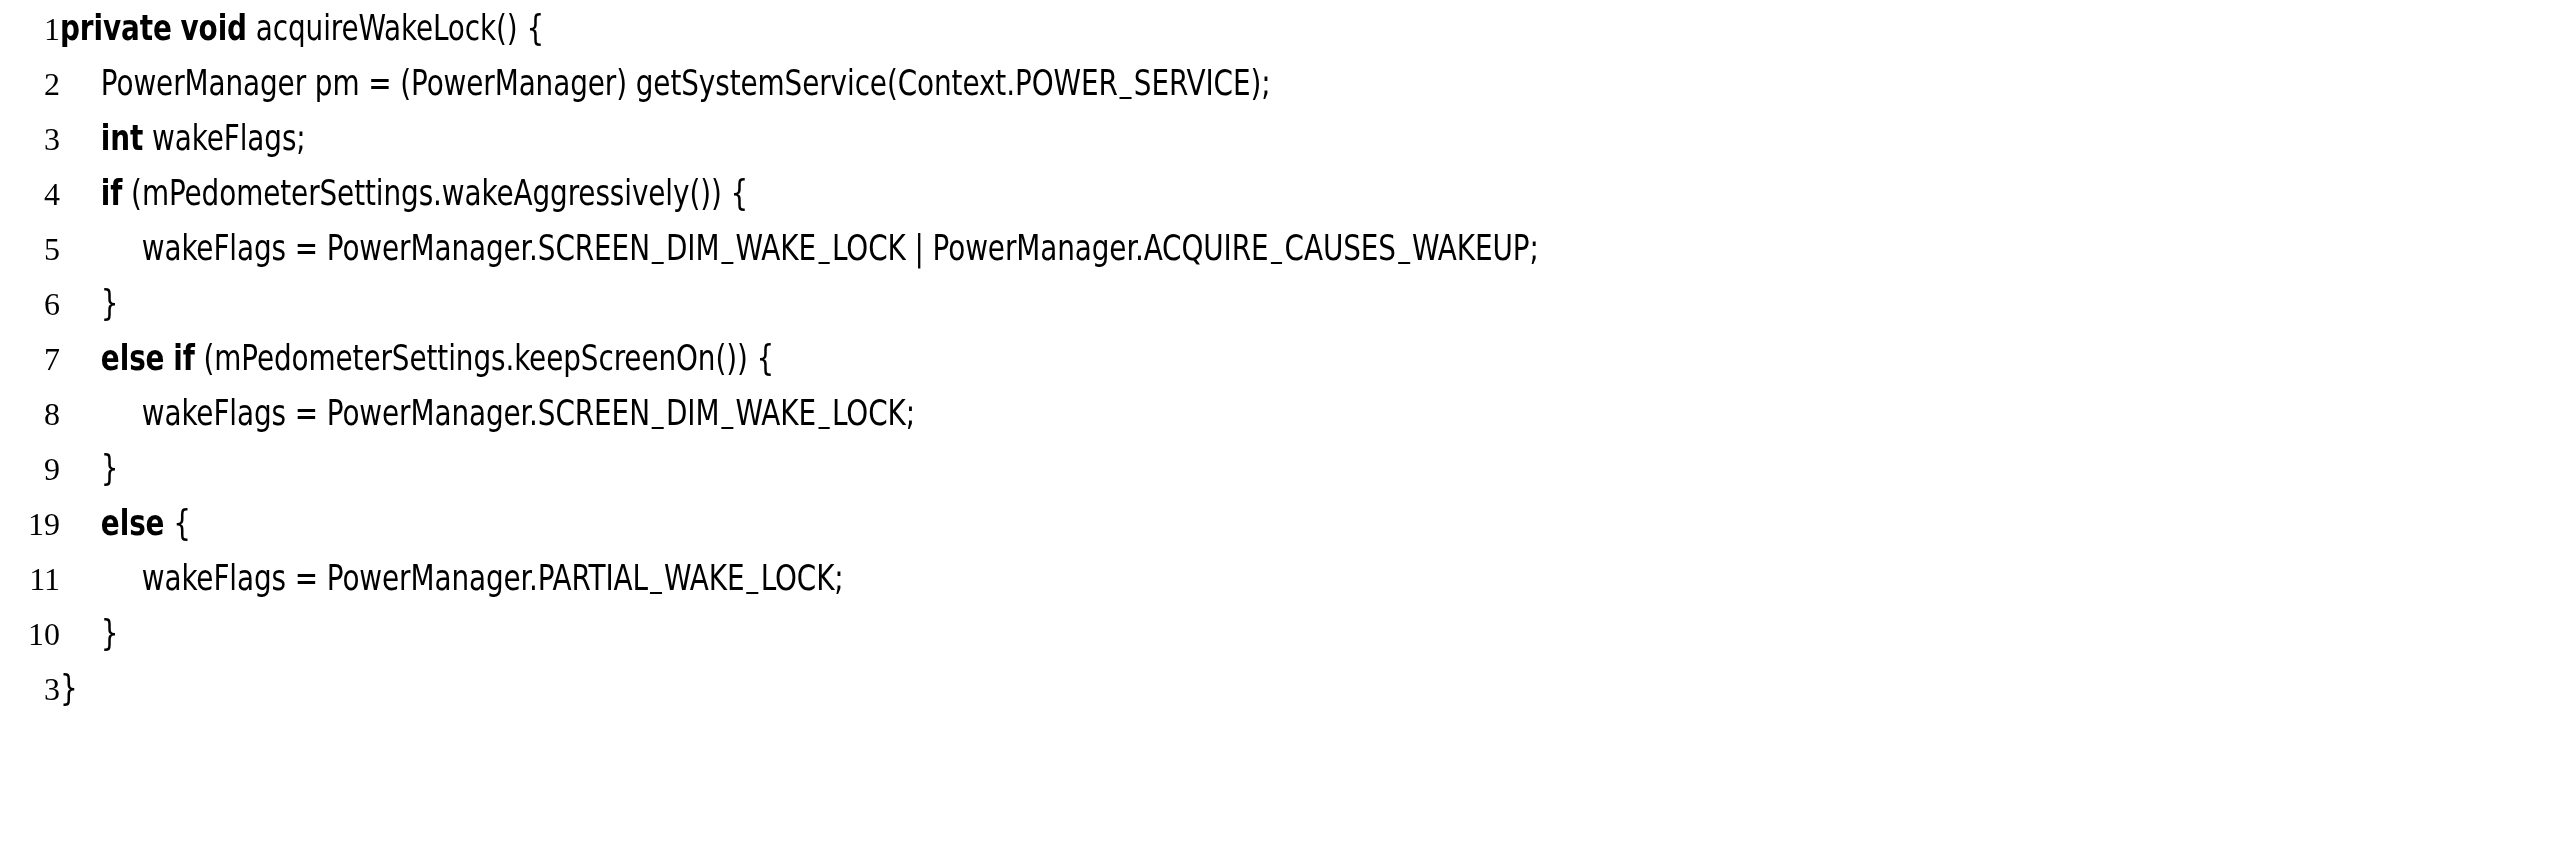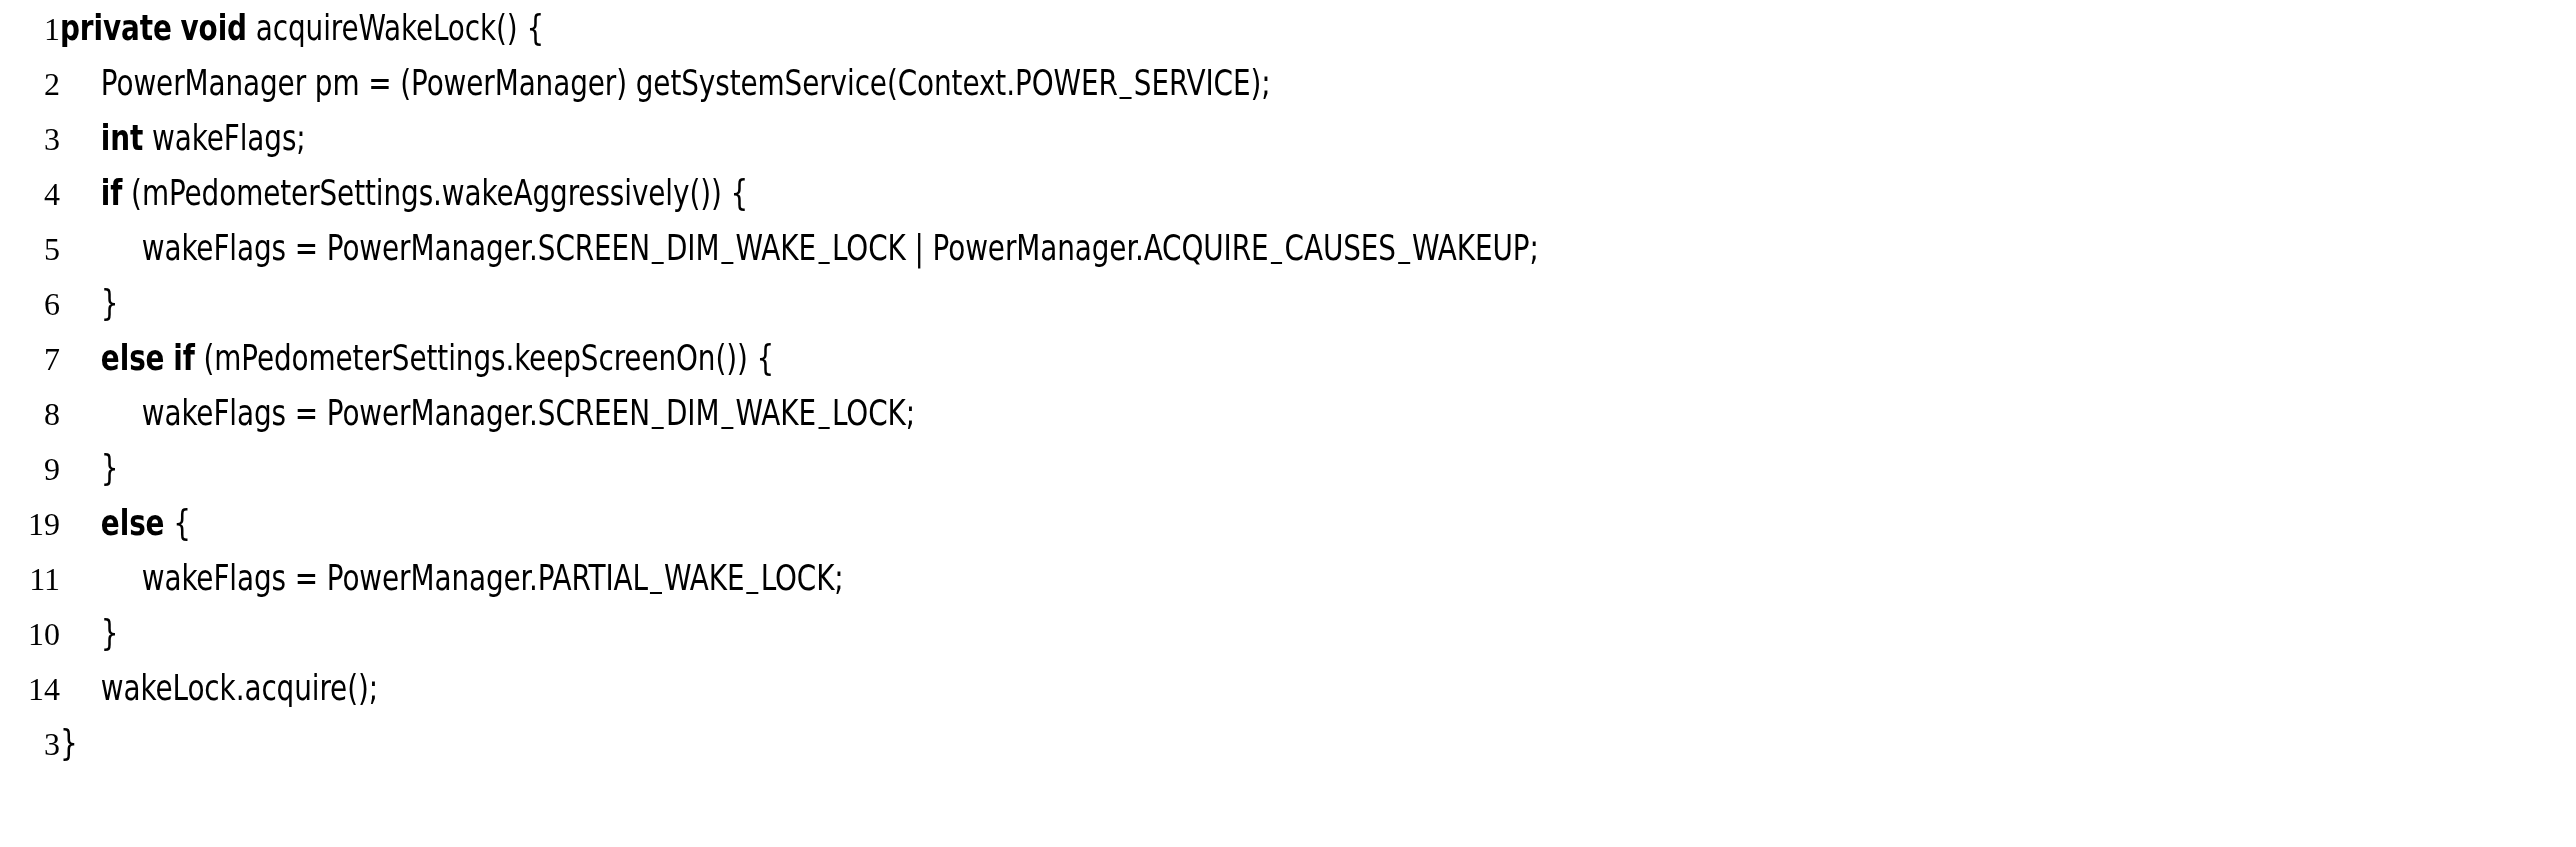--- a/index.html
+++ b/index.html
@@ -91,17 +91,16 @@
       <div class="code-line"><span class="lineno">3</span><span class="code-text"><span class="ind"></span><span class="kw">int</span> <span class="id">wakeFlags;</span></span></div>
       <div class="code-line"><span class="lineno">4</span><span class="code-text"><span class="ind"></span><span class="kw">if</span> <span class="id">(mPedometerSettings.wakeAggressively())</span> <span class="id">{</span></span></div>
       <div class="code-line"><span class="lineno">5</span><span class="code-text"><span class="ind"></span><span class="ind"></span><span class="id">wakeFlags</span> <span class="id">=</span> <span class="id">PowerManager.SCREEN<span class="us"></span>DIM<span class="us"></span>WAKE<span class="us"></span>LOCK</span> <span class="id">|</span> <span class="id">PowerManager.ACQUIRE<span class="us"></span>CAUSES<span class="us"></span>WAKEUP;</span></span></div>
       <div class="code-line"><span class="lineno">6</span><span class="code-text"><span class="ind"></span><span class="id">}</span></span></div>
       <div class="code-line"><span class="lineno">7</span><span class="code-text"><span class="ind"></span><span class="kw">else</span> <span class="kw">if</span> <span class="id">(mPedometerSettings.keepScreenOn())</span> <span class="id">{</span></span></div>
       <div class="code-line"><span class="lineno">8</span><span class="code-text"><span class="ind"></span><span class="ind"></span><span class="id">wakeFlags</span> <span class="id">=</span> <span class="id">PowerManager.SCREEN<span class="us"></span>DIM<span class="us"></span>WAKE<span class="us"></span>LOCK;</span></span></div>
       <div class="code-line"><span class="lineno">9</span><span class="code-text"><span class="ind"></span><span class="id">}</span></span></div>
       <div class="code-line"><span class="lineno">19</span><span class="code-text"><span class="ind"></span><span class="kw">else</span> <span class="id">{</span></span></div>
       <div class="code-line"><span class="lineno">11</span><span class="code-text"><span class="ind"></span><span class="ind"></span><span class="id">wakeFlags</span> <span class="id">=</span> <span class="id">PowerManager.PARTIAL<span class="us"></span>WAKE<span class="us"></span>LOCK;</span></span></div>
       <div class="code-line"><span class="lineno">10</span><span class="code-text"><span class="ind"></span><span class="id">}</span></span></div>
-      <div class="code-line"><span class="lineno">14</span><span class="code-text"><span class="ind"></span><span class="id">wakeLock.acquire();</span></span></div>
       <div class="code-line"><span class="lineno">3</span><span class="code-text"><span class="id">}</span></span></div>
     </div>
 </div>
 
 
 </body></html>

